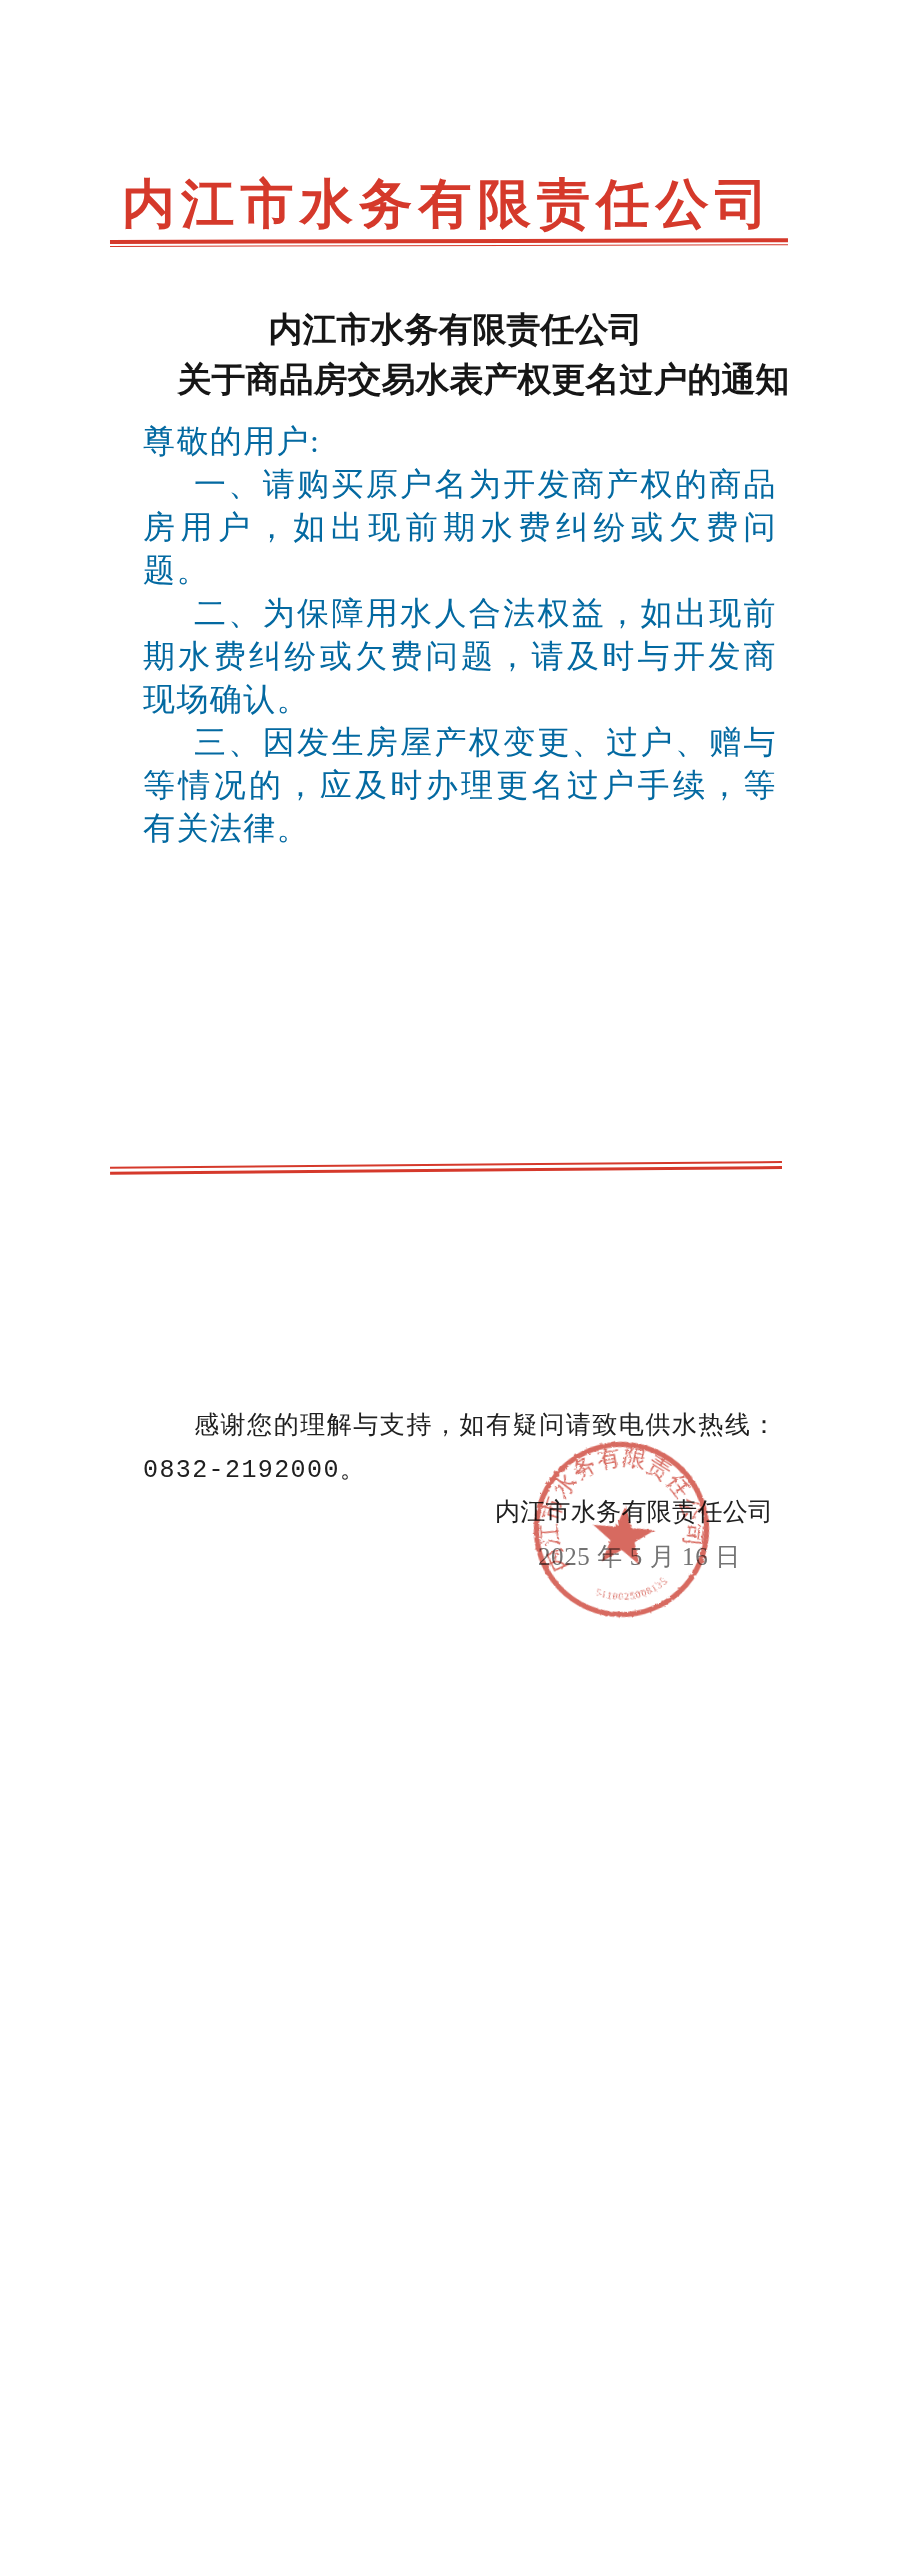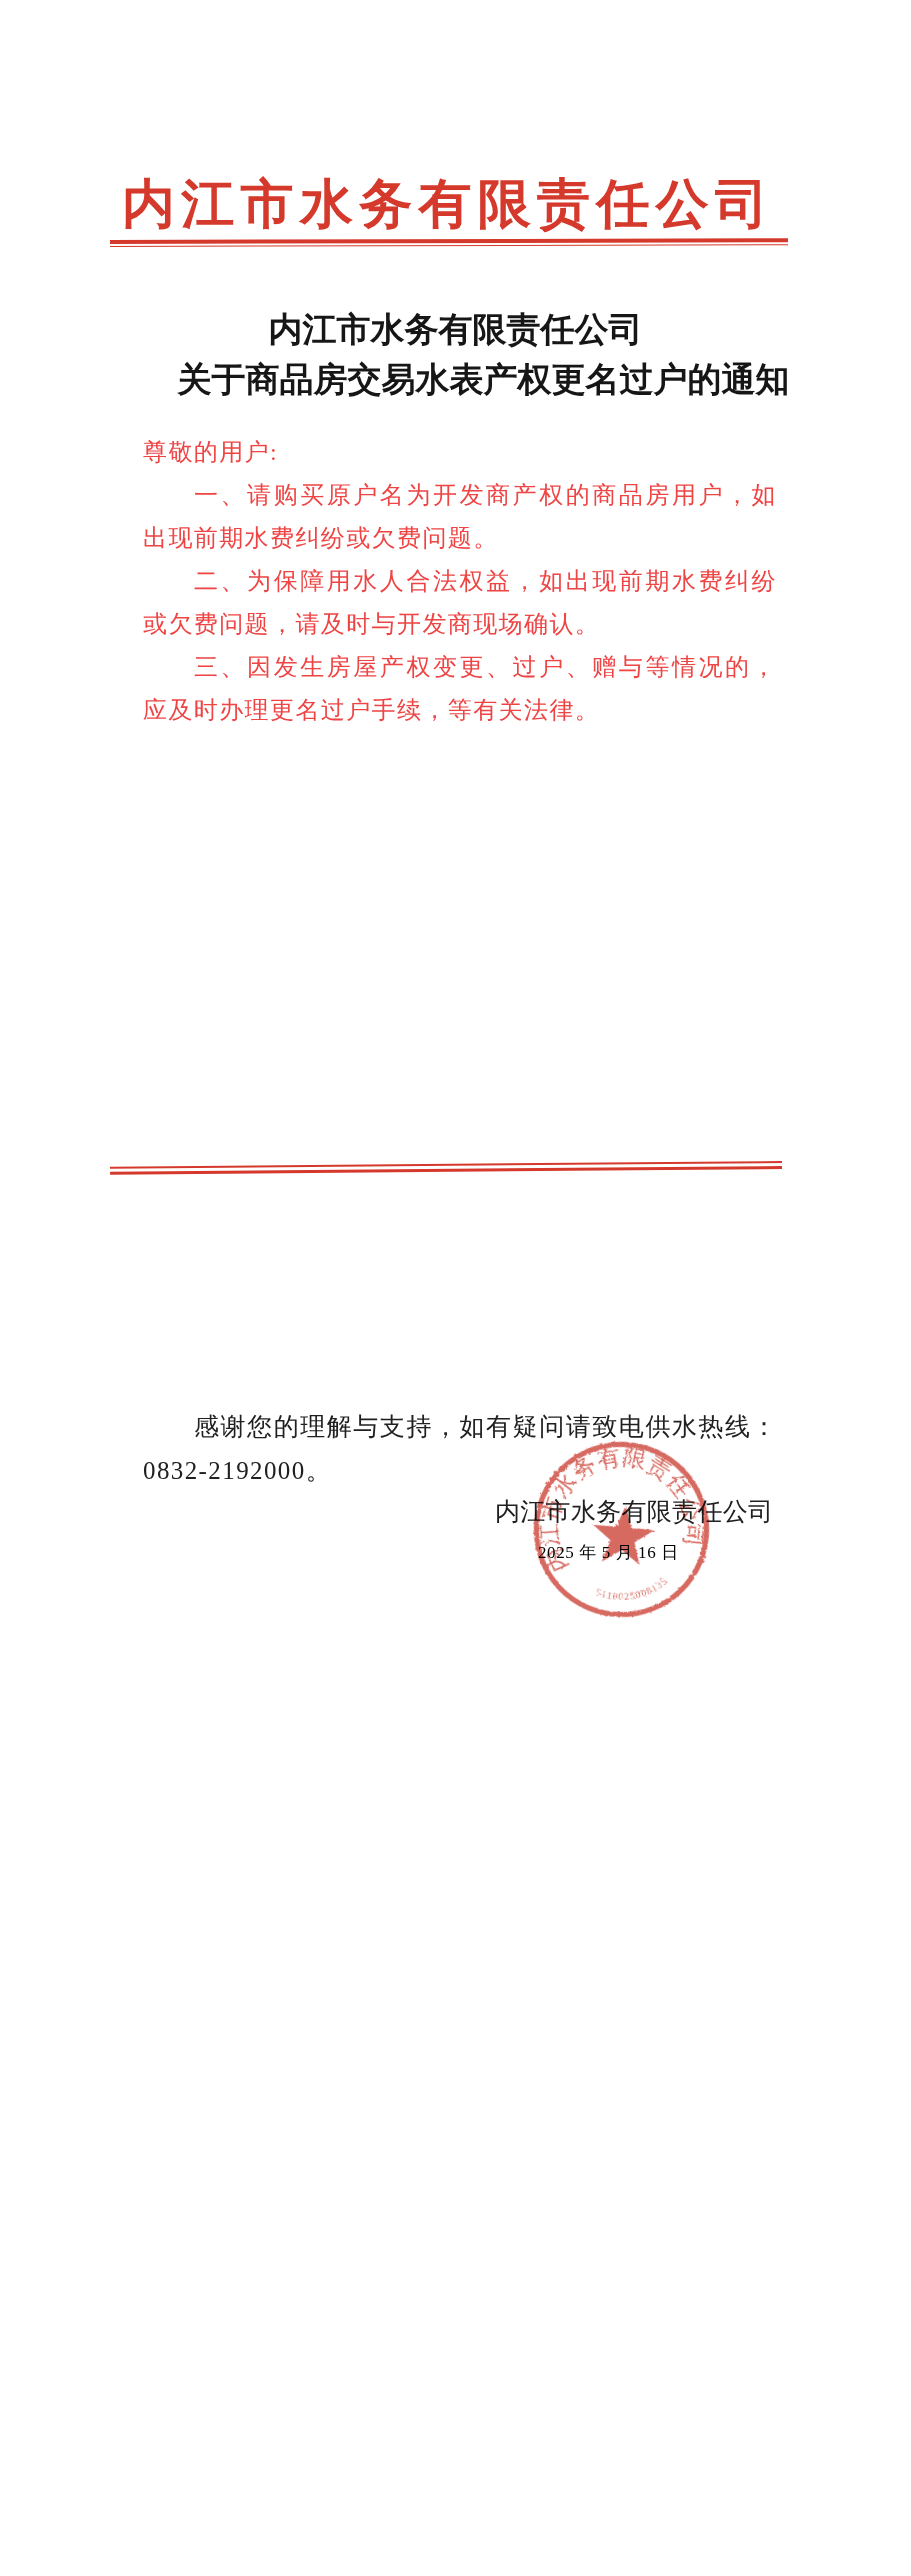--- a/index.html
+++ b/index.html
@@ -35,26 +35,26 @@
   .doc-title{
     left:0;width:911px;text-align:center;
     font-weight:bold;font-size:34px;line-height:1;
     color:#161616;letter-spacing:0px;white-space:nowrap;
   }
   .doc-title.l1{top:313px;}
   .doc-title.l2{top:363px;padding-left:28px;}
 
   
   .body-block{
-    left:143px;top:431px;width:634px;
-    font-size:24px;line-height:43px;
+    left:143px;top:420px;width:634px;
+    font-size:32px;line-height:43px;
     letter-spacing:1.4px;
     text-align:justify;
     text-justify:inter-ideograph;
-    color:#ef4444;
+    color:#0369a1;
   }
   .body-block p{margin:0;padding:0;}
   .body-block p.indent{text-indent:51px;}
 
   
   .foot-rule{
     left:110px;top:1161px;width:672px;
     transform:rotate(-0.49deg);
     transform-origin:right center;
   }
@@ -63,30 +63,30 @@
   .foot-rule .thick{height:3.4px;background:var(--rule-red,#d5392b);}
 
   
   .closing-block{
     left:143px;top:1405px;width:635px;
     font-size:25px;line-height:44px;
     letter-spacing:1.4px;
     text-align:justify;
     color:#202020;
   }
-  .closing-block p{margin:0;text-indent:51px;}
+  .closing-block p{margin:0;text-indent:51px;font-family:Liberation Mono, monospace;}
   .signature{
     left:495px;top:1499px;
     font-size:25px;line-height:1;letter-spacing:0.3px;
     white-space:nowrap;color:#202020;
   }
   .sign-date{
     left:538px;top:1544px;
-    font-size:17px;line-height:1;letter-spacing:0.6px;
-    white-space:nowrap;color:#000000;
+    font-size:25px;line-height:1;letter-spacing:0.6px;
+    white-space:nowrap;color:#737373;
   }
 
   
   .seal{
     left:518px;top:1426px;width:207px;height:207px;
     transform:rotate(-10deg);
     mix-blend-mode:multiply;
     opacity:0.82;
   }
 </style>

